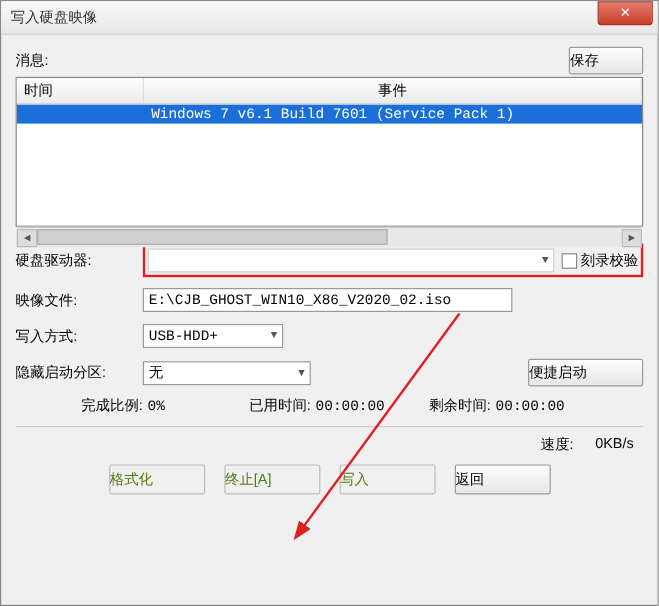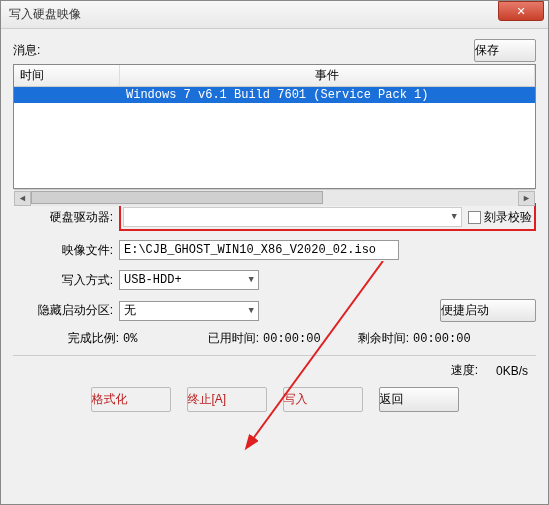--- a/index.html
+++ b/index.html
@@ -5,52 +5,52 @@
   * { box-sizing: border-box; margin: 0; padding: 0; }
   body { font-family: "Microsoft YaHei", SimSun, sans-serif; font-size: 12px; background: #d8d8d8; width: 549px; height: 505px; overflow: hidden; position: relative; }
   .window { width: 549px; height: 505px; background: #f0f0f0; border: 1px solid #888; position: relative; }
   .titlebar { height: 28px; background: linear-gradient(to bottom, #f8f8f8, #e8e8e8); border-bottom: 1px solid #ccc; display: flex; align-items: center; padding: 0 8px; position: relative; }
   .titlebar-text { font-size: 12px; color: #333; }
   .close-btn { position: absolute; right: 4px; top: 0; width: 46px; height: 20px; background: linear-gradient(to bottom, #e67a6a, #c8402a); border: 1px solid #a03020; border-radius: 0 0 3px 3px; color: #fff; text-align: center; line-height: 18px; font-size: 11px; cursor: pointer; }
   .content { padding: 10px 12px; }
   .msg-row { display: flex; align-items: center; margin-bottom: 2px; }
   .msg-label { flex: 1; }
   .btn { background: linear-gradient(to bottom, #fdfdfd, #e6e6e6); border: 1px solid #999; border-radius: 2px; padding: 2px 0; font-size: 12px; cursor: pointer; text-align: left; min-width: 60px; }
-  .btn.disabled { color: #b91c1c; background: #f0f0f0; border-color: #bbb; cursor: default; }
+  .btn.disabled { color: #4d7c0f; background: #f0f0f0; border-color: #bbb; cursor: default; }
   .listbox { border: 1px solid #888; background: #fff; height: 125px; position: relative; }
   .list-header { display: flex; background: linear-gradient(to bottom,#fdfdfd,#ececec); border-bottom: 1px solid #ccc; font-size: 12px; }
   .list-col { padding: 2px 6px; border-right: 1px solid #ddd; }
   .list-col.time { width: 106px; }
   .list-col.event { flex: 1; text-align: center; }
   .list-body { height: 102px; overflow: hidden; }
   .list-row { display: flex; font-size: 12px; font-family: "Courier New", monospace; }
   .list-row.selected { background: #1a6fd8; color: #fff; }
   .list-cell { padding: 1px 6px; white-space: nowrap; }
   .list-cell.time { width: 106px; }
   .list-cell.event { flex: 1; }
   .hscroll { height: 17px; background: #e8e8e8; border-top: 1px solid #ccc; display:flex; align-items:center; }
   .hscroll .arrow { width:17px; height:15px; background:#ddd; border:1px solid #bbb; text-align:center; line-height:13px; font-size:9px; color:#555; }
   .hscroll .track { flex:1; height:15px; background:#e8e8e8; position:relative; }
   .hscroll .thumb { position:absolute; left:0; top:0; height:13px; width:60%; background:#d0d0d0; border:1px solid #aaa; }
   .form-area { margin-top: 14px; }
   .form-row { display: flex; align-items: center; margin-bottom: 8px; min-height: 22px; }
-  .form-label { width: 106px; text-align: right; padding-right: 6px; }
+  .form-label { width: 106px; padding-right: 6px; }
   .input, .select { background:#fff; border:1px solid #999; height:20px; padding:1px 4px; font-size:12px; font-family:"Courier New",monospace; }
   .input { flex:1; }
   .select { flex:1; display:flex; align-items:center; justify-content:space-between; }
   .select .caret { font-size:9px; color:#555; }
   .highlight-box { border:2px solid #e02020; padding:2px; display:flex; align-items:center; flex:1; }
   .highlight-box .select { margin-right:6px; flex:1; border-color:#ccc;}
   .checkbox-wrap { display:flex; align-items:center; gap:3px; }
   .chk { width:13px; height:13px; border:1px solid #888; background:#fff; }
   .stats-row { display:flex; align-items:center; gap:4px; margin-top:2px; }
   .stats-row .lbl { text-align:right; }
   .stats-row .val { font-family:"Courier New",monospace; }
   .divider { border:none; border-top:1px solid #ccc; margin:8px 0 6px; }
-  .speed-row { display:flex; justify-content:flex-end; gap:18px; margin:4px 0 8px; padding-right:8px;align-items:center; }
+  .speed-row { display:flex; justify-content:flex-end; gap:18px; margin:4px 0 8px; padding-right:8px; }
   .btn-row { display:flex; justify-content:center; gap:16px; margin-top:6px; }
   .btn-row .btn { width:80px; padding:3px 0; }
   .arrow-svg { position:absolute; top:260px; left:130px; width:270px; height:200px; pointer-events:none; }
 </style>
 </head>
 <body>
 
 <div class="window">
   <div class="titlebar">
     <span class="titlebar-text">写入硬盘映像</span>
@@ -96,26 +96,26 @@
           </div>
           <label class="checkbox-wrap">
             <span class="chk"></span>
             <span>刻录校验</span>
           </label>
         </div>
       </div>
 
       <div class="form-row">
         <div class="form-label">映像文件:</div>
-        <input class="input" style="width: 280px; flex: 0 0 auto;" value="E:\CJB_GHOST_WIN10_X86_V2020_02.iso">
+        <input class="input" style="width: 308px; flex: 0 0 auto;" value="E:\CJB_GHOST_WIN10_X86_V2020_02.iso">
       </div>
 
       <div class="form-row">
         <div class="form-label">写入方式:</div>
-        <div class="select" style="width:140px;flex:none">
+        <div class="select" style="width:117px;flex:none">
           <span>USB-HDD+</span>
           <span class="caret">▼</span>
         </div>
       </div>
 
       <div class="form-row">
         <div class="form-label">隐藏启动分区:</div>
         <div class="select" style="width:140px;flex:none">
           <span>无</span>
           <span class="caret">▼</span>

